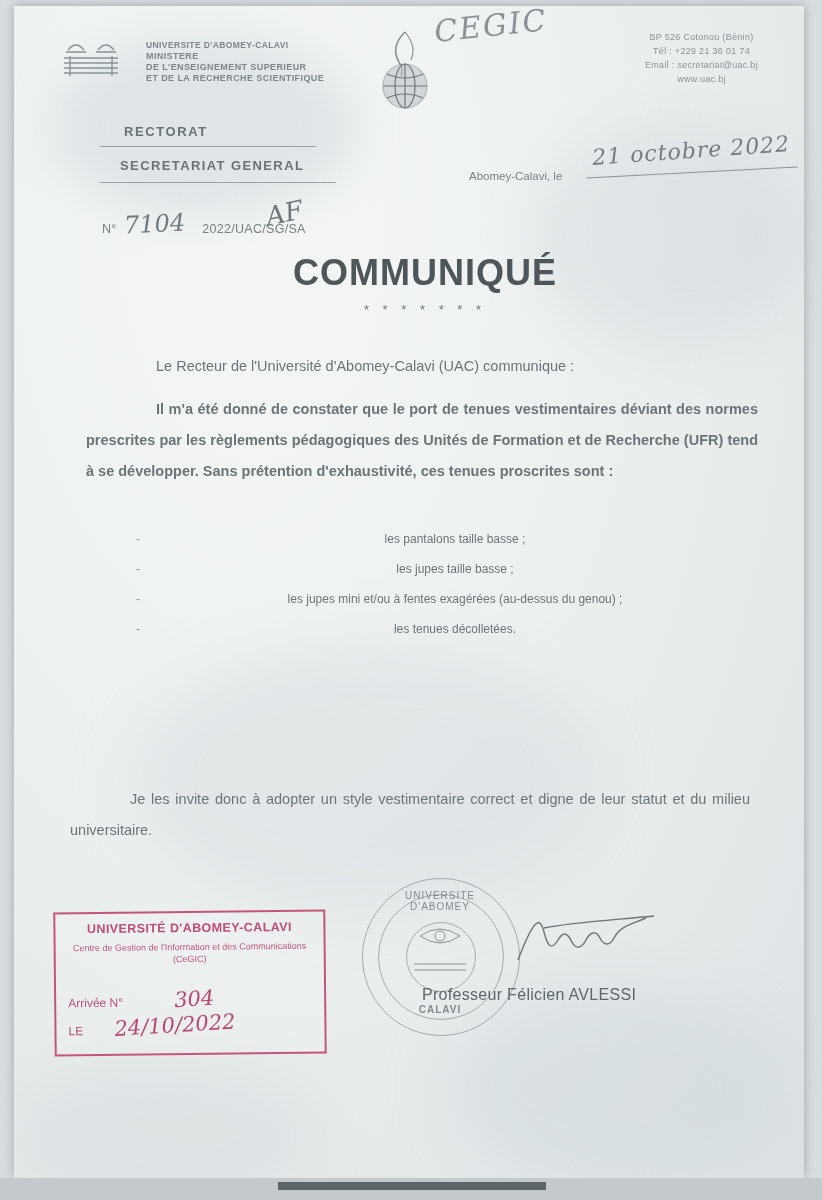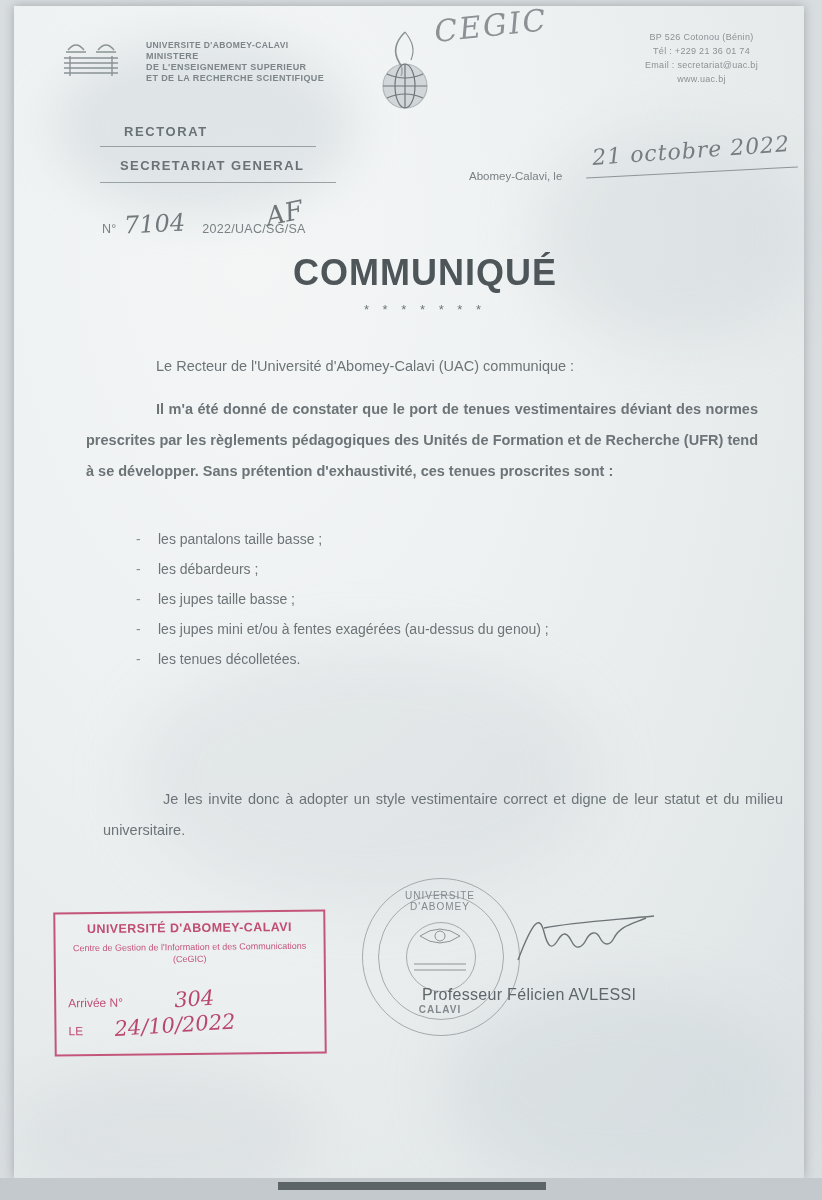--- a/index.html
+++ b/index.html
@@ -228,37 +228,38 @@
     position: absolute;
     font-size: 14.5px;
     line-height: 31px;
     color: #6c7477;
     text-align: justify;
     font-family: "Liberation Sans", sans-serif;
   }
   #p-intro { left: 142px; top: 345px; width: 560px; }
   #p1      { left: 72px;  top: 388px; width: 672px; text-indent: 70px; font-weight: bold; }
   #p2      { left: 72px;  top: 672px; width: 672px; text-indent: 60px; }
-  #p3      { left: 89px;  top: 778px; width: 680px; text-indent: 60px; }
+  #p3      { left: 56px;  top: 778px; width: 680px; text-indent: 60px; }
 
   #bullets {
     position: absolute;
     left: 118px;
     top: 518px;
     width: 620px;
     list-style: none;
     margin: 0;
     padding: 0;
   }
   #bullets li {
-    font-size: 14px;
+    font-size: 12px;
     line-height: 30px;
     color: #6c7477;
     position: relative;
     padding-left: 26px;
+    text-align: center;
   }
   #bullets li:before {
     content: "-";
     position: absolute;
     left: 4px;
     color: #8b9295;
   }
 
   
   #stamp {
@@ -455,21 +456,20 @@
     <div id="hand-sig-small">AF</div>
 
     <div id="title">COMMUNIQUÉ</div>
     <div id="title-deco">* * * * * * *</div>
 
     <div class="para" id="p-intro">Le Recteur de l'Université d'Abomey-Calavi (UAC) communique :</div>
     <div class="para" id="p1">Il m'a été donné de constater que le port de tenues vestimentaires déviant des normes prescrites par les règlements pédagogiques des Unités de Formation et de Recherche (UFR) tend à se développer. Sans prétention d'exhaustivité, ces tenues proscrites sont :</div>
 
     <ul id="bullets">
       <li>les pantalons taille basse ;</li>
-      <li>les débardeurs ;</li>
       <li>les jupes taille basse ;</li>
       <li>les jupes mini et/ou à fentes exagérées (au-dessus du genou) ;</li>
       <li>les tenues décolletées.</li>
     </ul>
 
     <div class="para" id="p3">Je les invite donc à adopter un style vestimentaire correct et digne de leur statut et du milieu universitaire.</div>
 
     <div id="stamp">
       <div id="stamp-title">UNIVERSITÉ D'ABOMEY-CALAVI</div>
       <div id="stamp-sub">Centre de Gestion de l'Information

